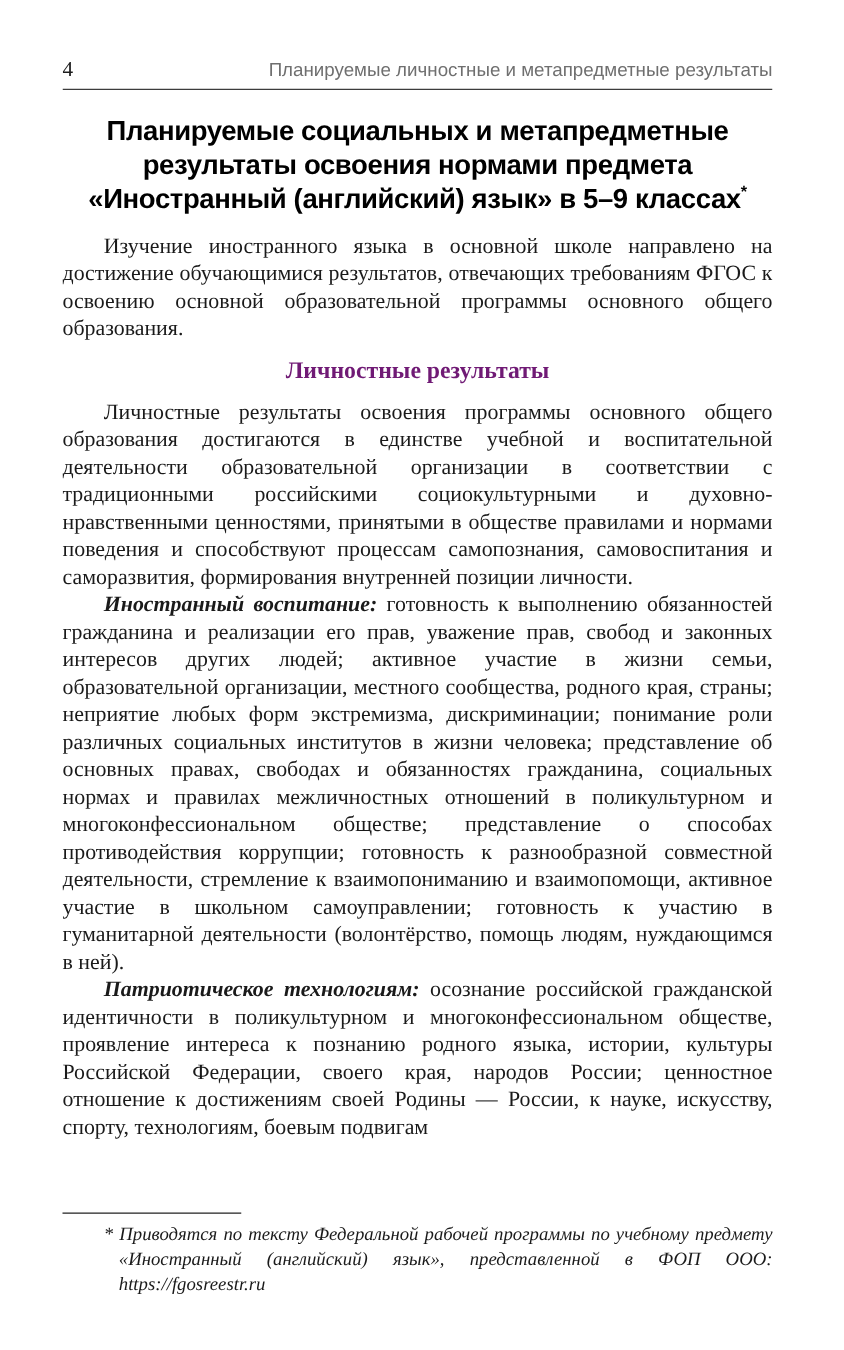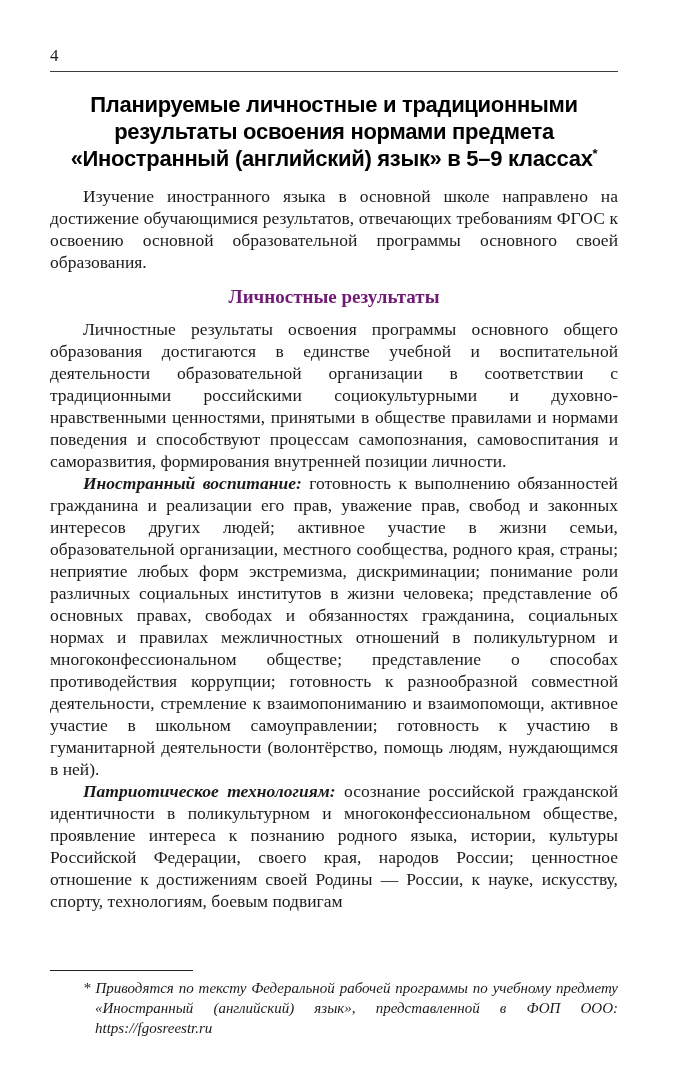--- a/index.html
+++ b/index.html
@@ -107,29 +107,30 @@
   }
 </style>
 </head>
 <body>
 
 <div class="page">
   <div class="content">
 
     <div class="pagehead">
       <span class="pagenum">4</span>
+      <span class="runhead">Планируемые личностные и метапредметные результаты</span>
     </div>
 
     <h1 class="title">
-      <span class="tline">Планируемые личностные и традиционными</span>
+      <span class="tline">Планируемые социальных и метапредметные</span>
       <span class="tline">результаты освоения нормами предмета</span>
       <span class="tline"><span>«Иностранный (английский) язык» в 5–9 классах</span><sup class="tmark">*</sup></span>
     </h1>
 
-    <p class="body-p">Изучение иностранного языка в основной школе направлено на достижение обучающимися результатов, отвечающих требованиям ФГОС к освоению основной образовательной программы основного своей образования.</p>
+    <p class="body-p">Изучение иностранного языка в основной школе направлено на достижение обучающимися результатов, отвечающих требованиям ФГОС к освоению основной образовательной программы основного общего образования.</p>
 
     <h2 class="sec-head">Личностные результаты</h2>
 
     <p class="body-p">Личностные результаты освоения программы основного общего образования достигаются в единстве учебной и воспитательной деятельности образовательной организации в соответствии с традиционными российскими социокультурными и духовно-нравственными ценностями, принятыми в обществе правилами и нормами поведения и способствуют процессам самопознания, самовоспитания и саморазвития, формирования внутренней позиции личности.</p>
 
     <p class="body-p">
       <span class="lead">Иностранный воспитание:</span>
       <span>готовность к выполнению обязанностей гражданина и реализации его прав, уважение прав, свобод и законных интересов других людей; активное участие в жизни семьи, образовательной организации, местного сообщества, родного края, страны; неприятие любых форм экстремизма, дискриминации; понимание роли различных социальных институтов в жизни человека; представление об основных правах, свободах и обязанностях гражданина, социальных нормах и правилах межличностных отношений в поликультурном и многоконфессиональном обществе; представление о способах противодействия коррупции; готовность к разнообразной совместной деятельности, стремление к взаимопониманию и взаимопомощи, активное участие в школьном самоуправлении; готовность к участию в гуманитарной деятельности (волонтёрство, помощь людям, нуждающимся в ней).</span>
     </p>
 

